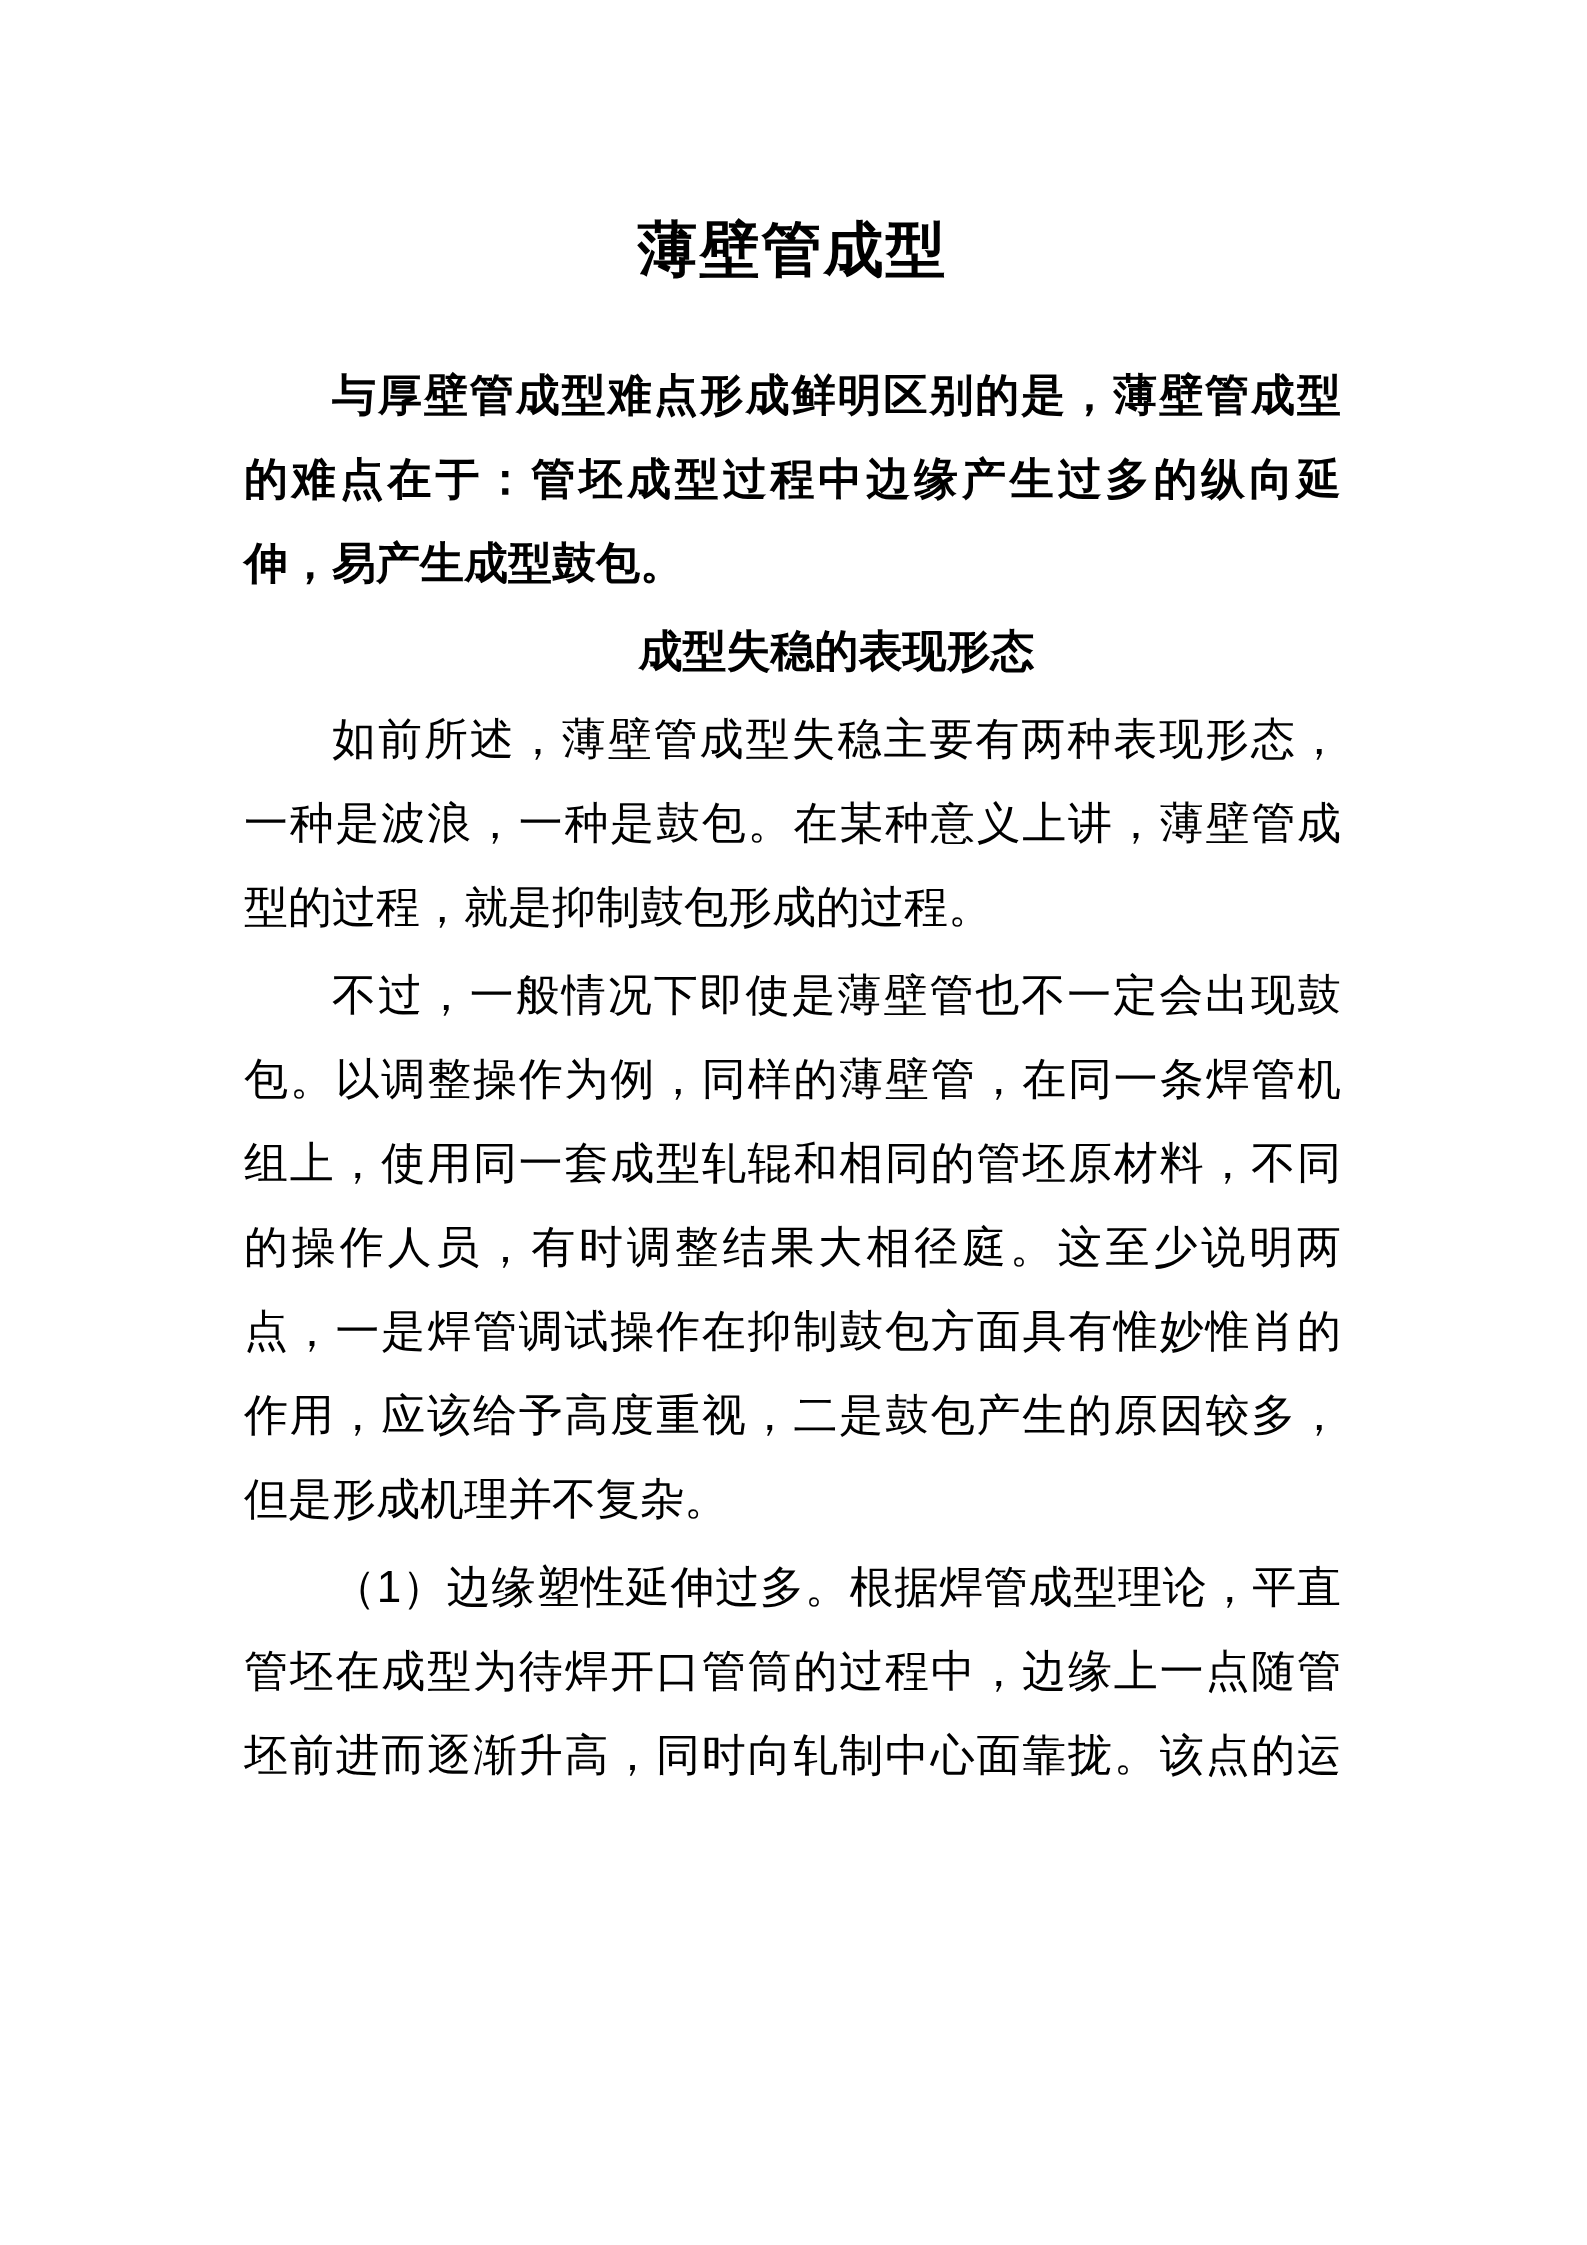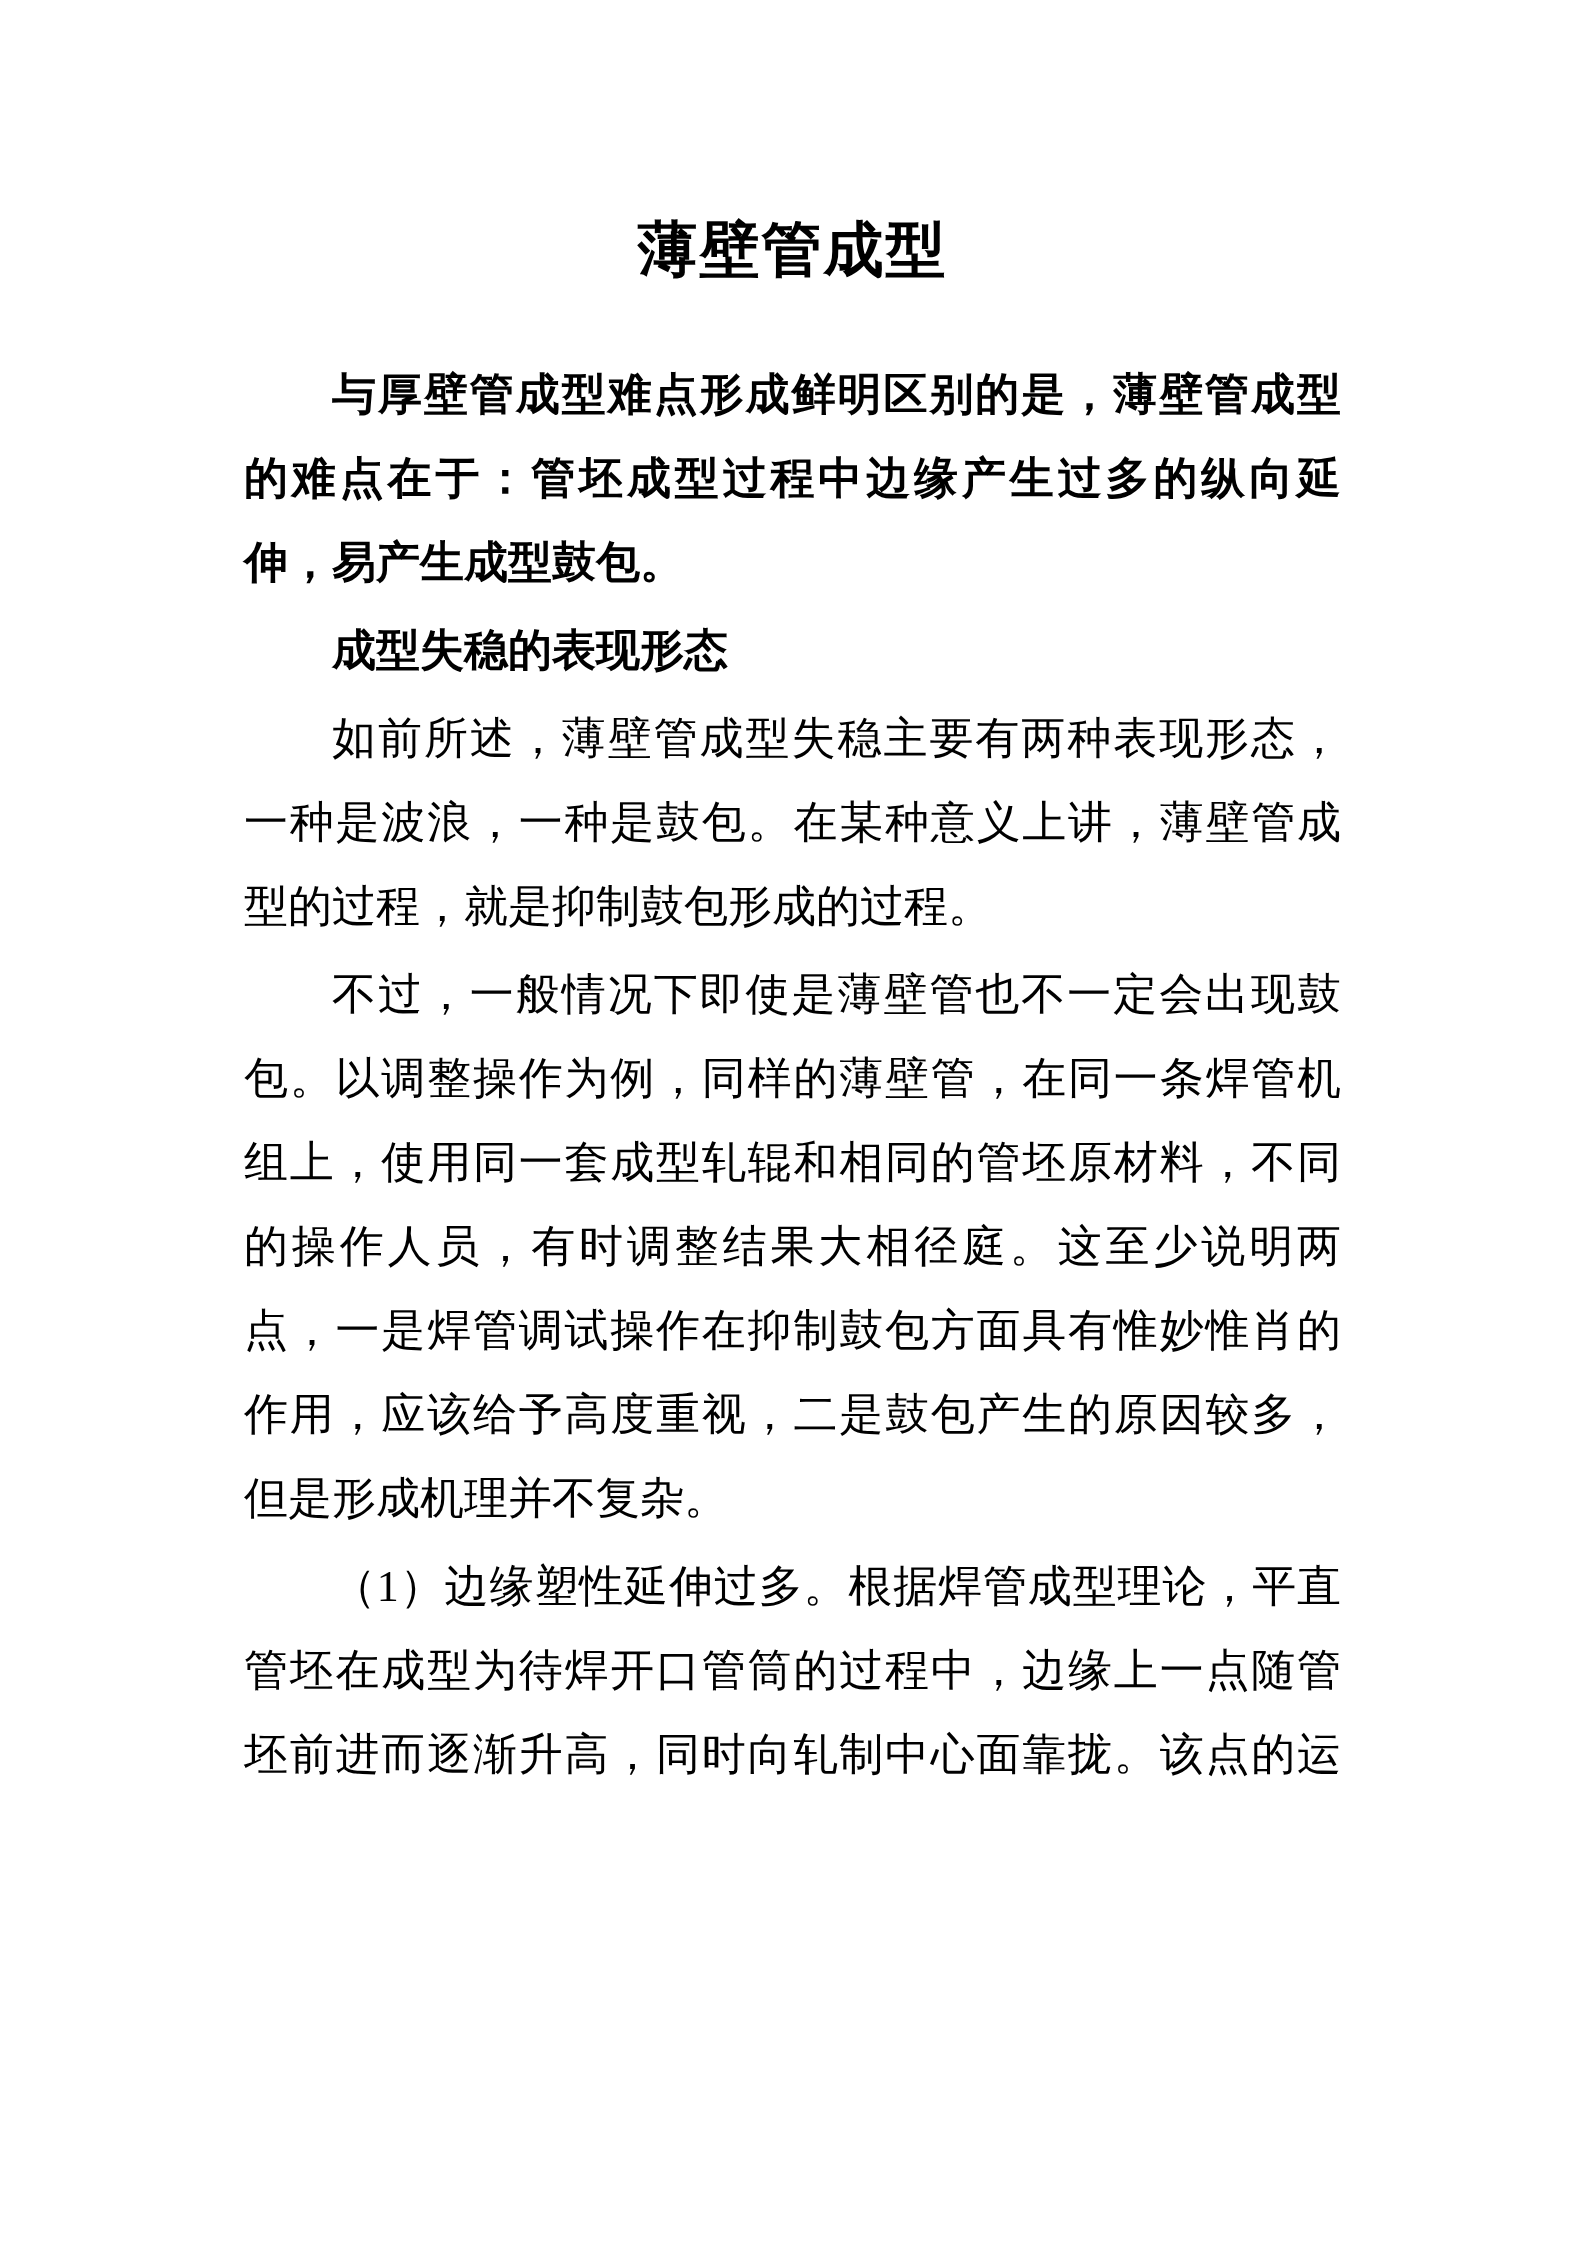--- a/index.html
+++ b/index.html
@@ -6,21 +6,21 @@
     margin: 0;
     padding: 0;
     background: #ffffff;
   }
   .page {
     position: relative;
     width: 1587px;
     height: 1815px;
     background: #ffffff;
     color: #000000;
-    font-family: Liberation Serif, serif;
+    font-family: Liberation Sans, sans-serif;
     overflow: hidden;
     box-sizing: border-box;
   }
   .content {
     box-sizing: border-box;
     width: 100%;
     padding-left: 240px;
     padding-right: 242px;
   }
   .doc-title {
@@ -44,21 +44,21 @@
     text-align: justify;
     text-justify: inter-ideograph;
     word-break: normal;
     overflow-wrap: break-word;
   }
   .para.bold {
     font-weight: bold;
   }
   .para.heading {
     font-weight: bold;
-    text-align: left;
+    text-align: center;
   }
 </style>
 </head>
 <body>
 
 <div class="page">
   <div class="content">
     <h1 class="doc-title">薄壁管成型</h1>
     <div class="body-text">
       <p class="para bold">与厚壁管成型难点形成鲜明区别的是，薄壁管成型的难点在于：管坯成型过程中边缘产生过多的纵向延伸，易产生成型鼓包。</p>

